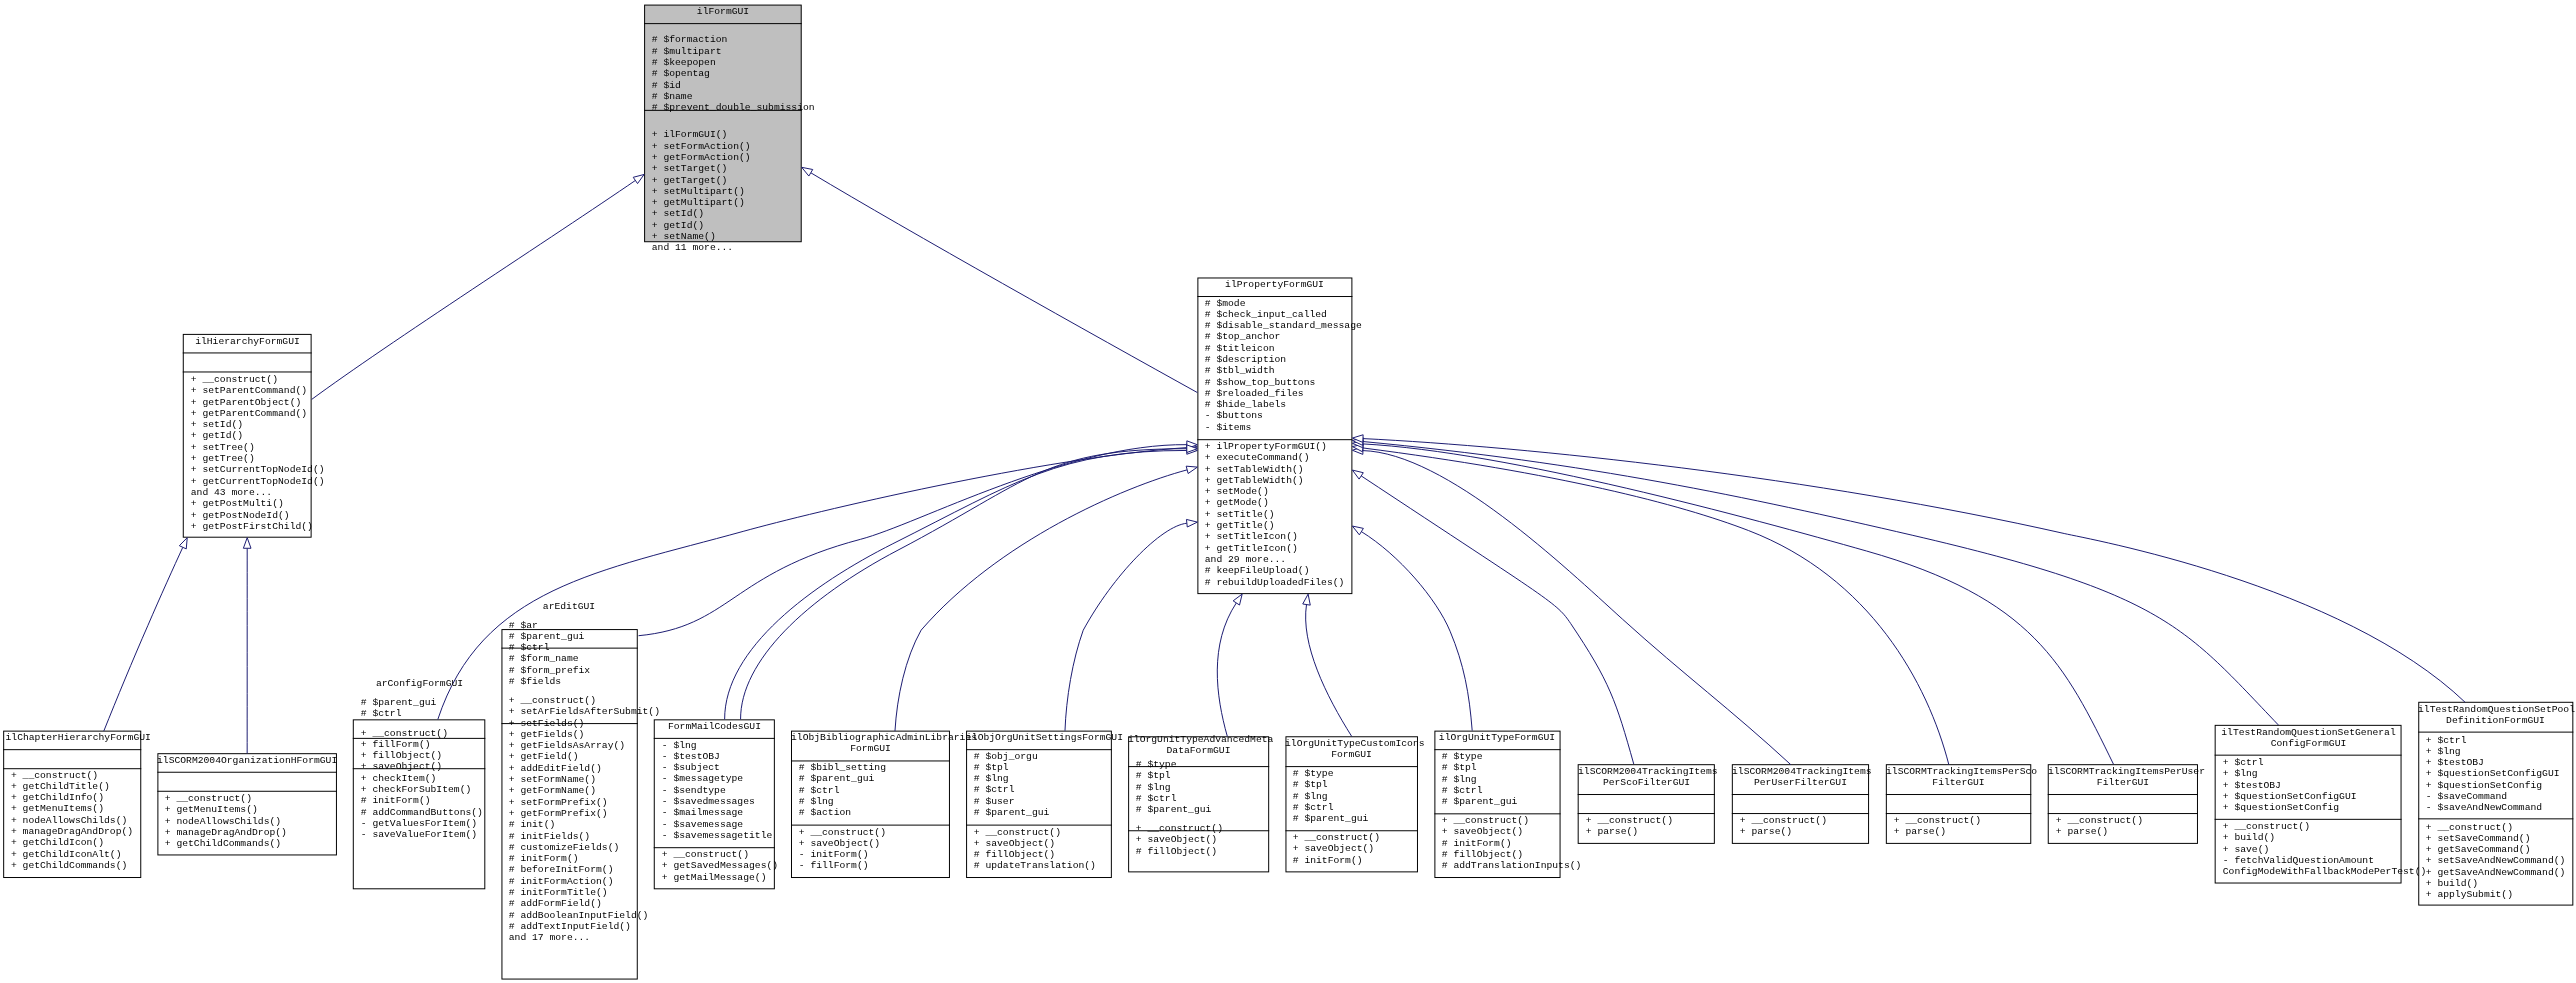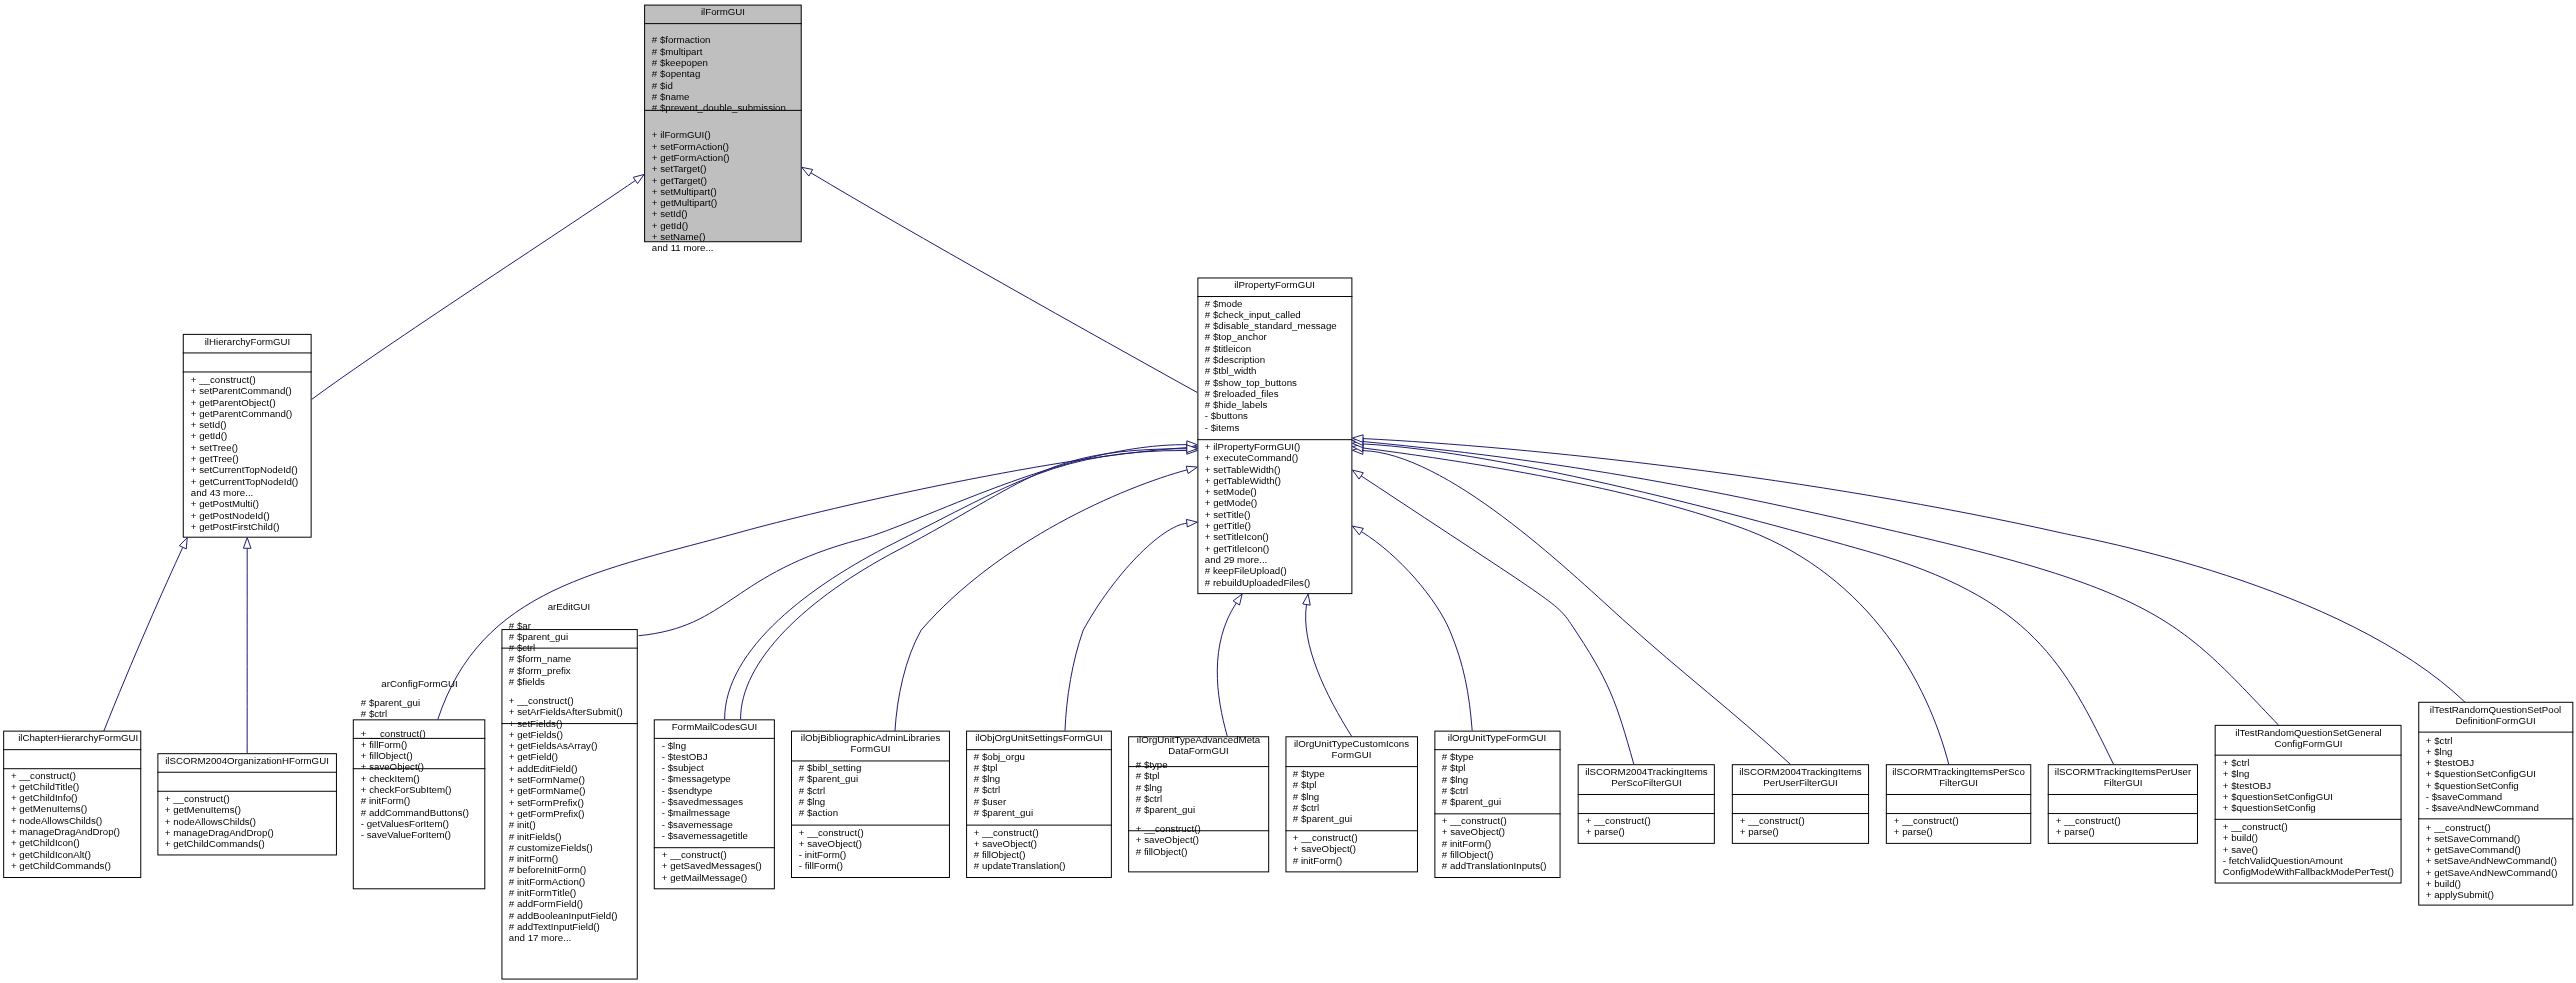--- a/index.html
+++ b/index.html
@@ -1,18 +1,18 @@
 <!DOCTYPE html>
 <html style="font-size:11.3px"><head>
 <meta charset="utf-8">
 <title>ilPropertyFormGUI Inheritance diagram</title>
 <style>
   html,body{margin:0;padding:0;background:#ffffff;}
   #diagram{position:relative;width:2576px;height:984px;background:#ffffff;overflow:hidden;
-           font-family:Liberation Sans, sans-serif;}
+           font-family:Liberation Mono, monospace;}
   #edge-layer,#box-layer{position:absolute;left:0;top:0;}
   .uml-class{position:absolute;box-sizing:border-box;}
   .cls-sec{position:relative;box-sizing:border-box;}
   .cls-line{font-size:9.7px;line-height:11.3px;color:#000000;white-space:pre;}
   .cls-title .cls-line{text-align:center;}
   .cls-attrs .cls-line,.cls-methods .cls-line{padding-left:7.8px;}
   .sec-inner{position:absolute;left:0;right:0;top:50%;transform:translateY(calc(-50% - 1.9px));}
 </style>
 </head>
 <body>

